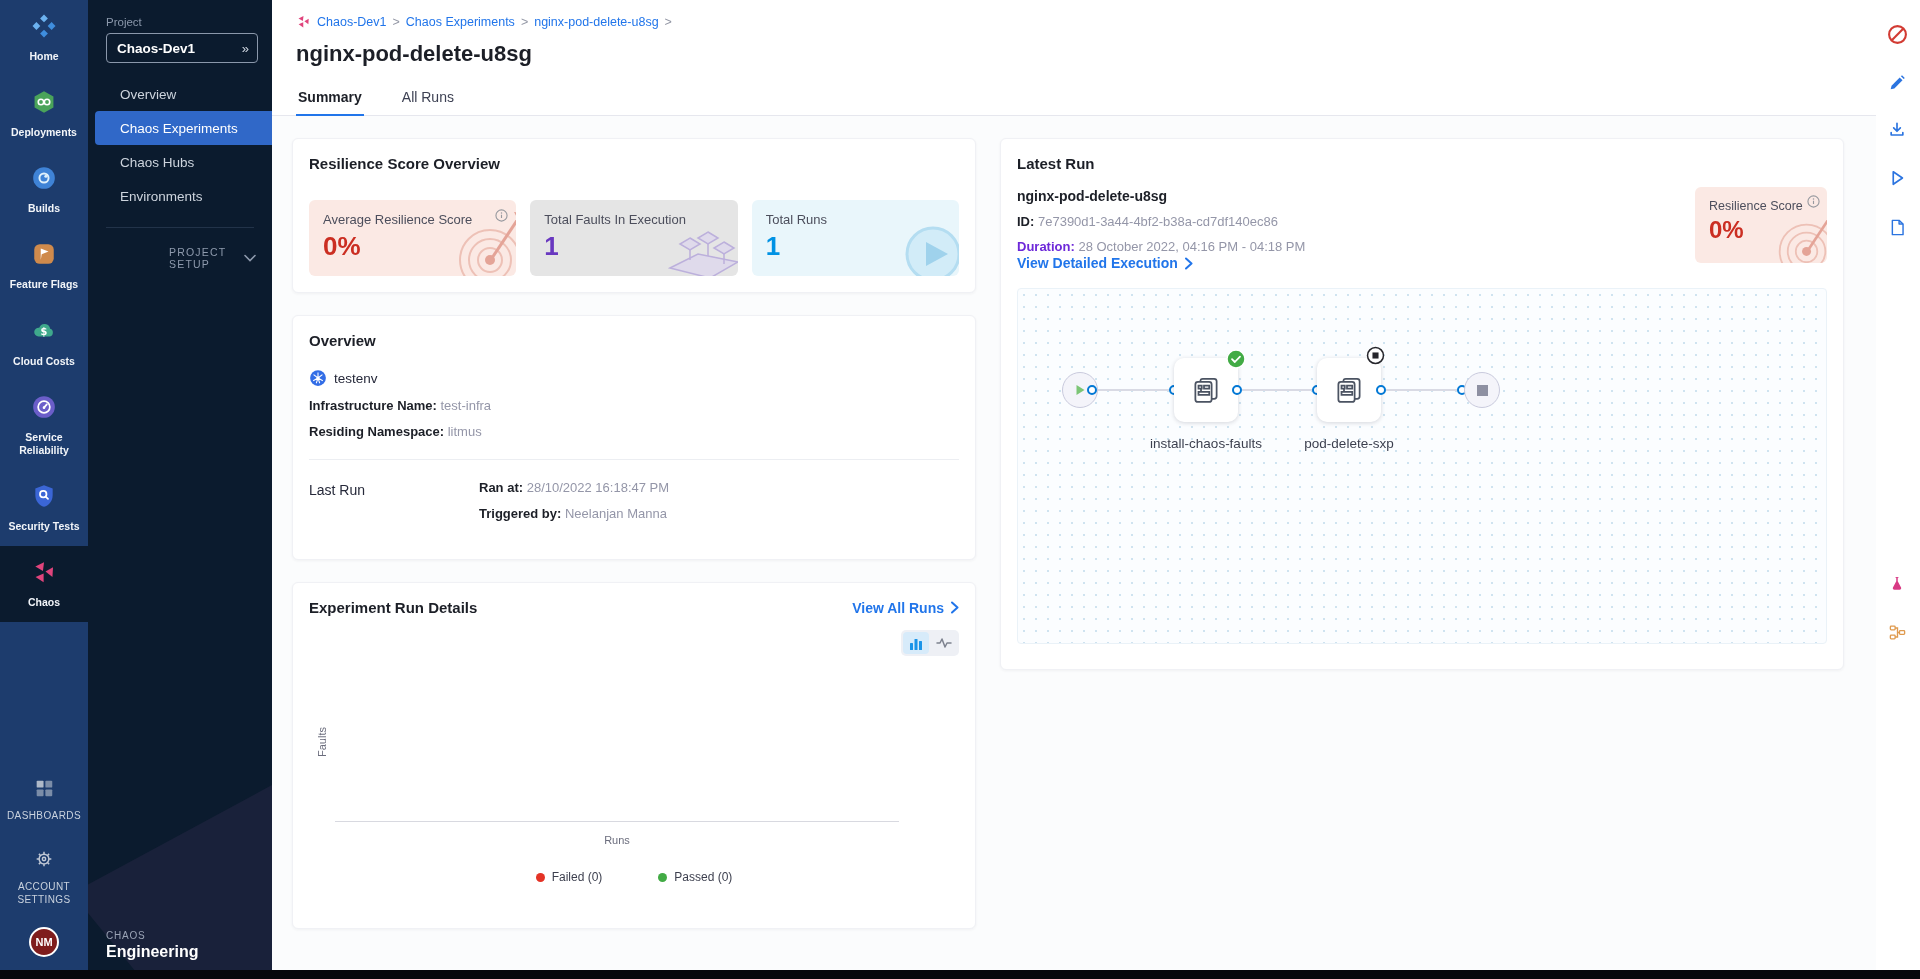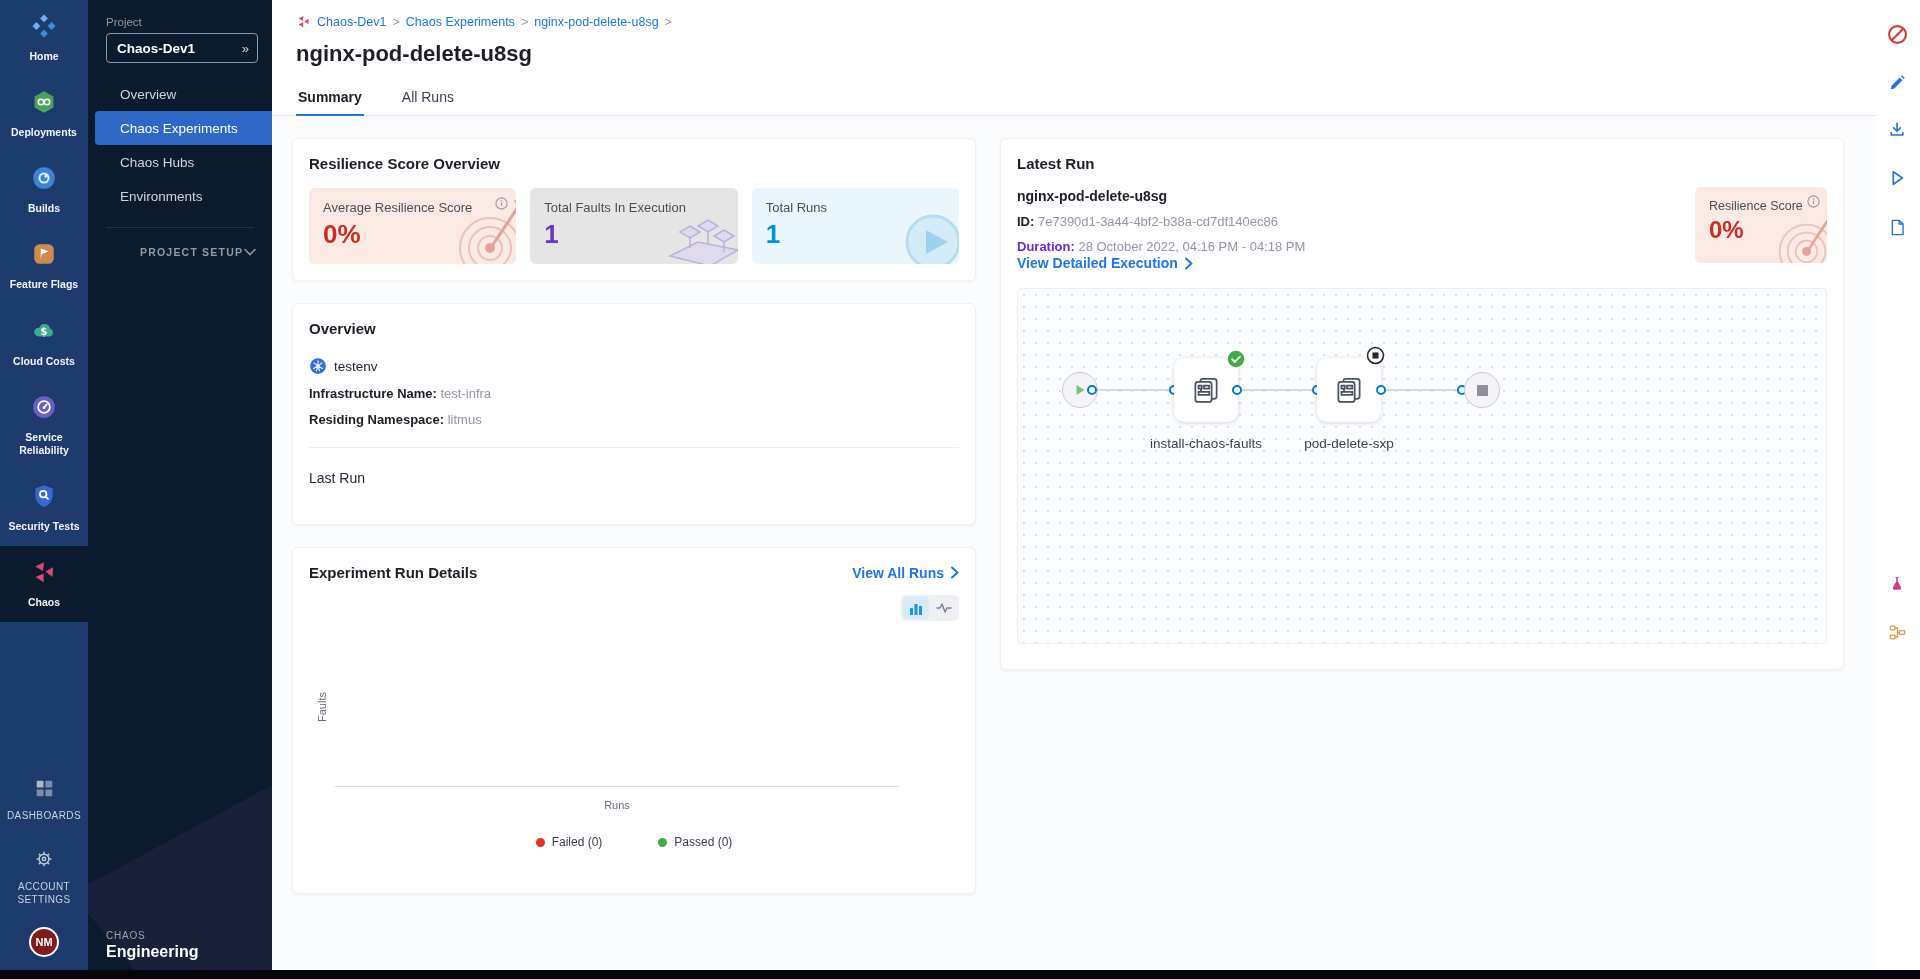--- a/index.html
+++ b/index.html
@@ -17,21 +17,21 @@
 
   
   .panel { width:184px; background:#0b1b2e; position:relative; overflow:hidden; z-index:4; }
   .panel .wm { position:absolute; bottom:-40px; right:-60px; width:260px; height:260px; background:#7d4a8a; opacity:.13; transform:rotate(35deg); clip-path:polygon(50% 0,100% 30%,80% 100%,10% 80%); pointer-events:none; }
   .proj-label { color:#8b98ab; font-size:11.5px; margin:16px 0 5px 18px; }
   .proj-select { margin:0 14px 14px 18px; border:1px solid #8b98ab; border-radius:4px; height:30px; display:flex; align-items:center; justify-content:space-between; padding:0 8px 0 10px; color:#fff; font-size:13.5px; font-weight:700; cursor:pointer; }
   .proj-select .chev2 { color:#cfd6e0; font-size:13px; font-weight:400; }
   .nav-item { height:34px; display:flex; align-items:center; padding-left:32px; color:#cdd4dd; font-size:13.5px; cursor:pointer; position:relative; }
   .nav-item.selected { background:#3068c8; color:#fff; margin-left:7px; padding-left:25px; border-radius:4px 0 0 4px; }
   .panel hr { border:none; border-top:1px solid #223349; margin:14px 18px 0; }
-  .setup-row { display:flex; align-items:center; justify-content:space-between; padding:18px 16px 0 52px; color:#8e9aad; font-size:10.5px; letter-spacing:1.2px; font-weight:700; cursor:pointer; }
+  .setup-row { display:flex; align-items:center; justify-content:space-between; padding:18px 16px 0 52px; color:#8e9aad; font-size:10.5px; letter-spacing:1.2px; font-weight:400; cursor:pointer;margin-left:29px; }
   .panel-foot { position:absolute; left:18px; bottom:18px; }
   .panel-foot .s { color:#9aa3b5; font-size:10px; letter-spacing:.8px; }
   .panel-foot .b { color:#fff; font-size:16px; font-weight:700; margin-top:2px; }
 
   
   .main { flex:1; display:flex; flex-direction:column; background:#fff; position:relative; }
   .page-head { padding:14px 24px 0 24px; background:#fff; }
   .breadcrumb { display:flex; align-items:center; gap:6px; font-size:12.5px; }
   .breadcrumb a { color:#2175ea; text-decoration:none; cursor:pointer; }
   .breadcrumb .sep { color:#9397a5; }
@@ -42,21 +42,21 @@
   .tab.active:after { content:""; position:absolute; left:0; right:0; bottom:-1px; height:2px; background:#2175ea; }
 
   .content { flex:1; background:#fbfcfd; padding:22px 76px 0 20px; display:flex; gap:24px; align-items:flex-start; overflow:hidden; }
   .card { background:#fff; border:1px solid #f0f1f5; border-radius:6px; box-shadow:0 1px 3px rgba(40,41,61,.05); padding:16px; }
   .card-title { font-size:15px; font-weight:700; color:#1c1f27; }
 
   .col-left { width:684px; display:flex; flex-direction:column; gap:22px; }
   .col-right { flex:1; }
 
   
-  .tiles { display:flex; gap:14px; margin-top:16px; }
+  .tiles { display:flex; gap:14px; margin-top:28px; }
   .tile { flex:1; height:76px; border-radius:6px; padding:12px 14px; position:relative; overflow:hidden; }
   .tile .t-label { font-size:13px; color:#4c4e5c; }
   .tile .t-value { font-size:26px; font-weight:700; margin-top:4px; }
   .tile .info { position:absolute; top:8px; right:8px; }
   .tile .illus { position:absolute; right:-8px; bottom:-16px; pointer-events:none; }
   .tile.red { background:#fbe9e4; } .tile.red .t-value { color:#cb2e22; }
   .tile.purple { background:#e5e5e5; } .tile.purple .t-value { color:#6938c0; }
   .tile.blue { background:#e9f6fb; } .tile.blue .t-value { color:#0092e4; }
 
   
@@ -349,20 +349,24 @@
                 </span>
                 <span>testenv</span>
               </div>
               <div class="kv"><span style="font-weight:700;color:#1c1f27">Infrastructure Name:</span> <span>test-infra</span></div>
               <div class="kv"><span style="font-weight:700;color:#1c1f27">Residing Namespace:</span> <span>litmus</span></div>
             </div>
           </div>
           <hr class="ov-div">
           <div class="ov-row last">
             <div class="ov-label">Last Run</div>
+            <div class="ov-val">
+              <div class="kv first"><span style="font-weight:700;color:#1c1f27">Ran at:</span> <span>28/10/2022 16:18:47 PM</span></div>
+              <div class="kv"><span style="font-weight:700;color:#1c1f27">Triggered by:</span> <span>Neelanjan Manna</span></div>
+            </div>
           </div>
         </div>
 
         <div class="card">
           <div class="rd-head">
             <div class="card-title">Experiment Run Details</div>
             <span class="link">
               <span>View All Runs</span>
               <svg width="8" height="13" viewBox="0 0 8 13">
                   <path d="M1 1.5 6.5 6.5 1 11.5" fill="none" stroke="#2175ea" stroke-width="2" stroke-linecap="round" stroke-linejoin="round"></path>

